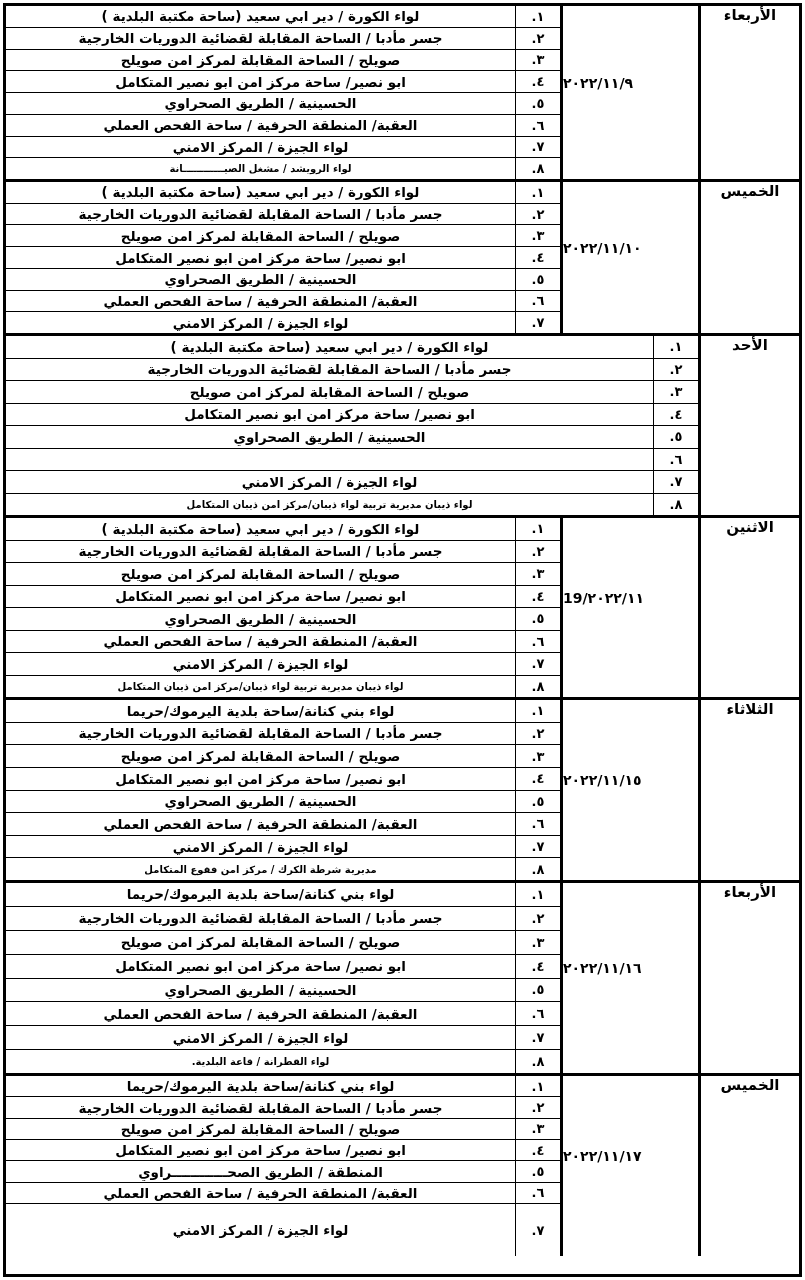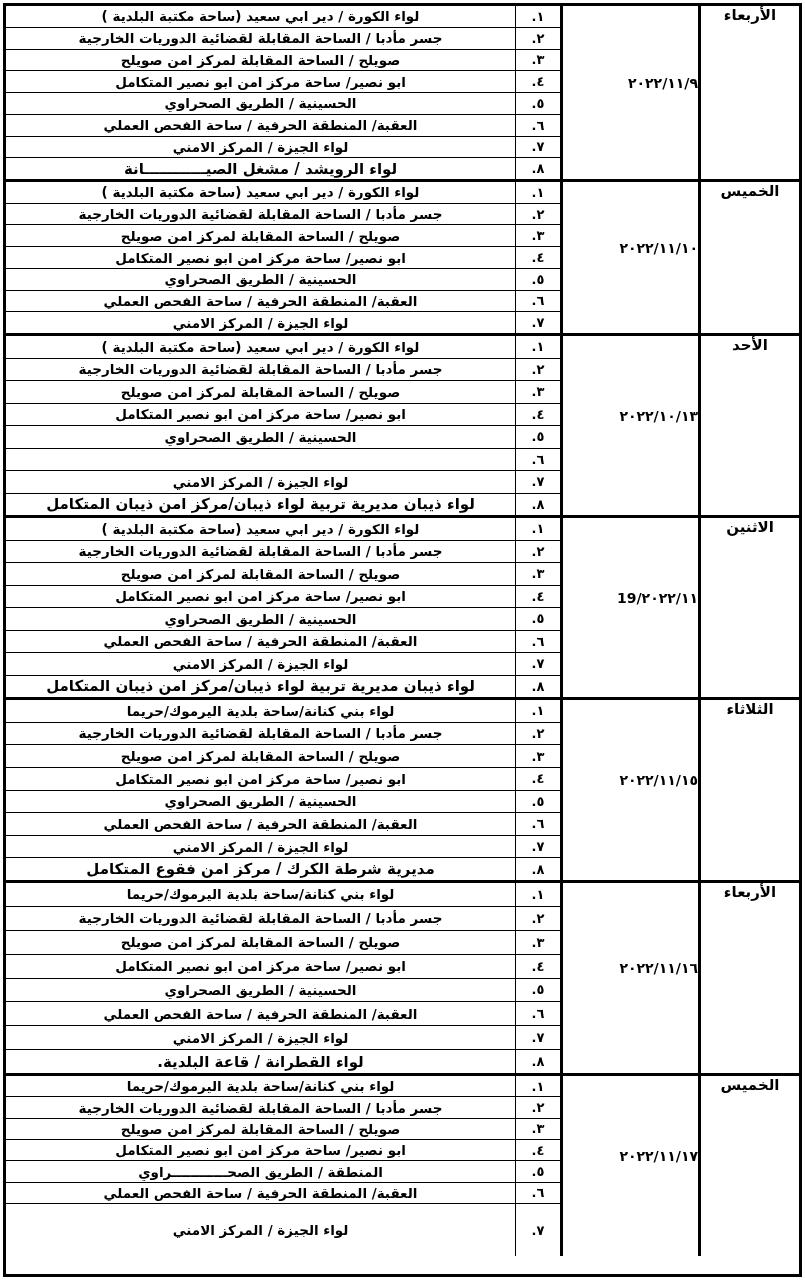--- a/index.html
+++ b/index.html
@@ -34,21 +34,21 @@
     flex:0 0 101px;
     border-left:3px solid #000;
     display:flex;align-items:flex-start;justify-content:center;
     font-size:15px;
     box-sizing:border-box;
   }
   .col-date{
     width:138px;
     flex:0 0 138px;
     border-left:3px solid #000;
-    display:flex;align-items:center;justify-content:flex-start;
+    display:flex;align-items:center;justify-content:flex-end;
     font-size:14px;
     padding-bottom:20px;
     box-sizing:border-box;
     letter-spacing:1px;
   }
   .list{
     flex:1 1 auto;
     display:flex;
     flex-direction:column;
     min-width:0;
@@ -73,21 +73,21 @@
     flex:1 1 auto;
     display:flex;align-items:center;justify-content:center;
     text-align:right;
     font-size:13.5px;
     padding:0 8px;
     box-sizing:border-box;
     white-space:nowrap;
     overflow:hidden;
     min-width:0;
   }
-  .row.emph .cell-loc{font-size:15px;}
+  .row.emph .cell-loc{font-size:10px;}
 </style>
 </head>
 <body>
 
 <div class="page">
   <div class="table">
       <div class="block" style="height: 176px;">
     <div class="col-day">
       <span>الأربعاء</span>
     </div>
@@ -164,23 +164,20 @@
           <div class="row">
     <div class="cell-num">٧.</div>
     <div class="cell-loc">لواء الجيزة / المركز الامني</div>
   </div>
         </div>
   </div>
       <div class="block" style="height: 182px;">
     <div class="col-day">
       <span>الأحد</span>
     </div>
-    <div class="col-date">
-      <span>٢٠٢٢/١٠/١٣</span>
-    </div>
     <div class="list">
           <div class="row">
     <div class="cell-num">١.</div>
     <div class="cell-loc">لواء الكورة / دير ابي سعيد (ساحة مكتبة البلدية )</div>
   </div>
           <div class="row">
     <div class="cell-num">٢.</div>
     <div class="cell-loc">جسر مأدبا / الساحة المقابلة لقضائية الدوريات الخارجية</div>
   </div>
           <div class="row">

